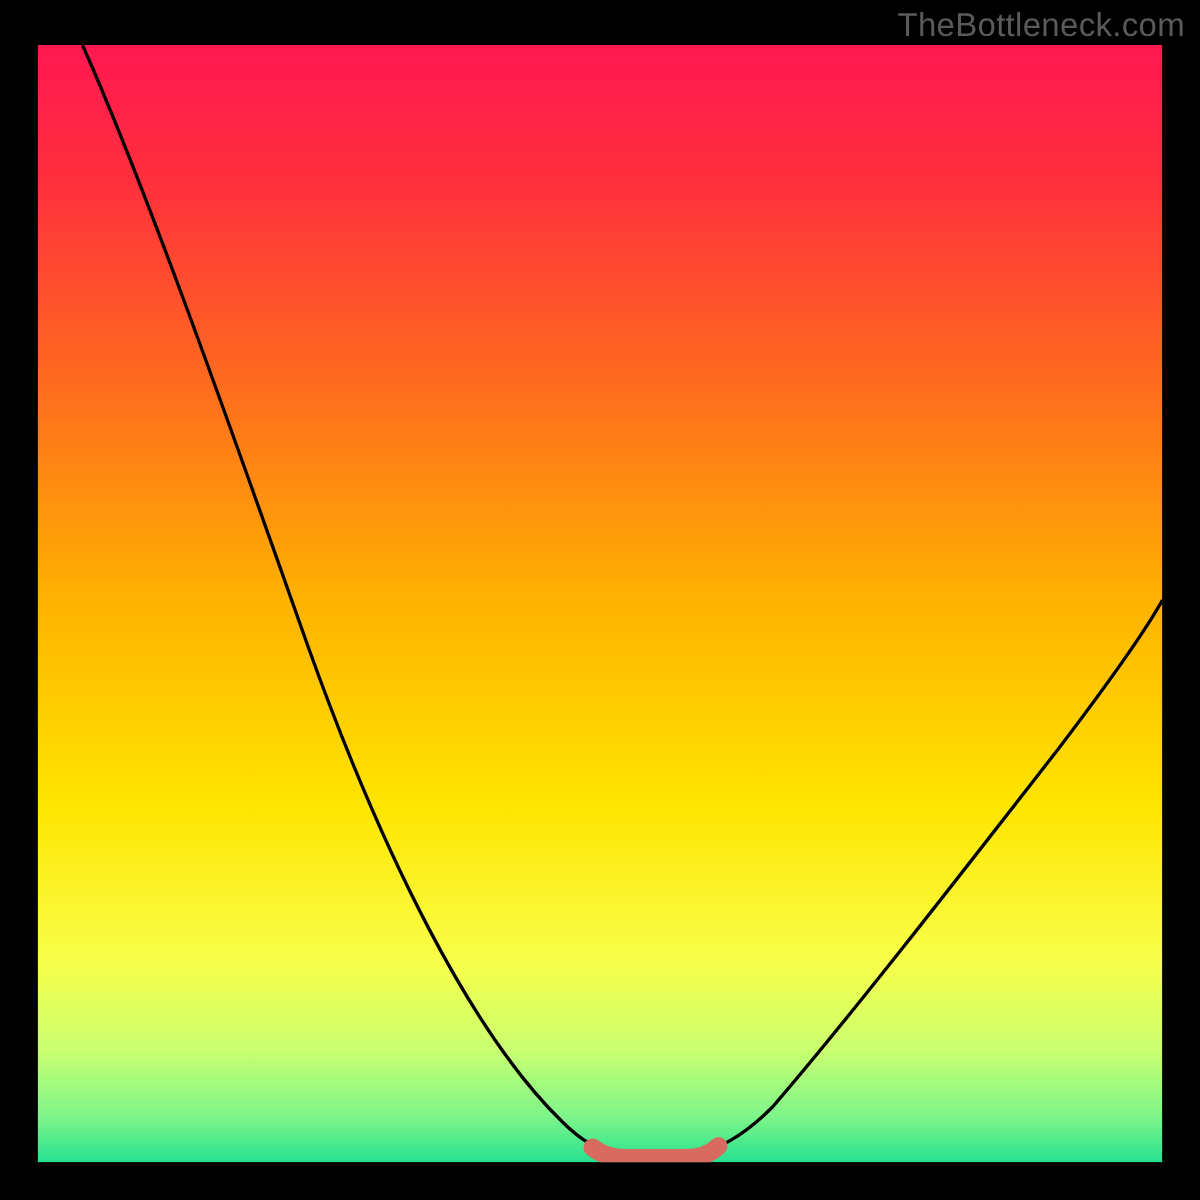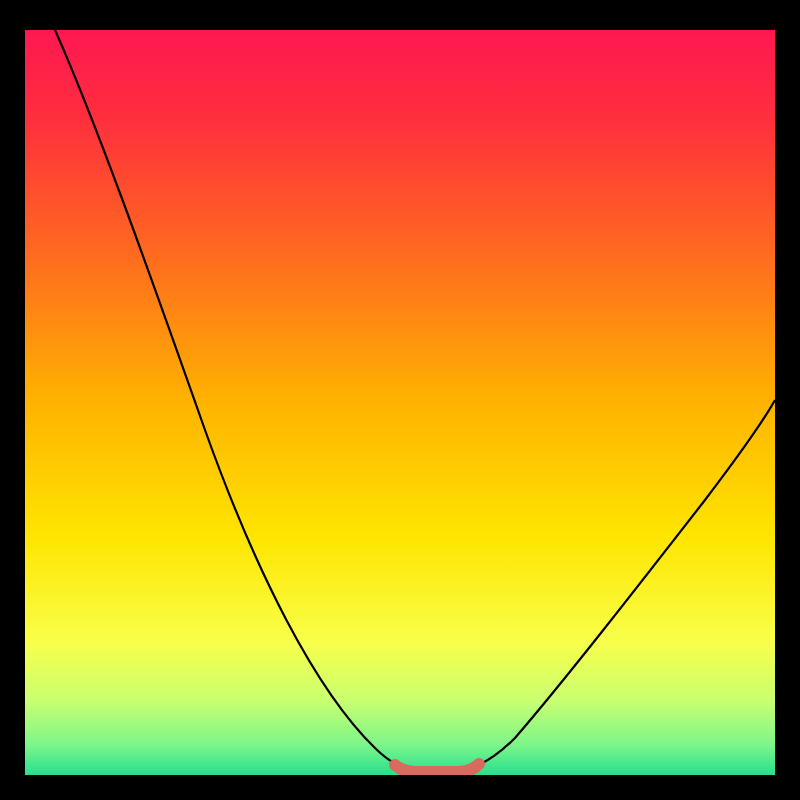--- a/index.html
+++ b/index.html
@@ -38,20 +38,21 @@
     display: block;
     width: 100%;
     height: 100%;
   }
 </style>
 </head>
 <body>
 
 <div class="frame">
 
+  <div class="watermark">TheBottleneck.com</div>
 
   <div class="plot">
     <svg id="chart-svg" preserveAspectRatio="none" viewBox="0 0 750 745">
       <defs>
         <linearGradient id="bg-grad" x1="0" y1="0" x2="0" y2="1">
             <stop offset="0%" stop-color="#ff1851"></stop>
             <stop offset="12%" stop-color="#ff2f3d"></stop>
             <stop offset="30%" stop-color="#ff6a1f"></stop>
             <stop offset="50%" stop-color="#ffb300"></stop>
             <stop offset="68%" stop-color="#ffe500"></stop>

